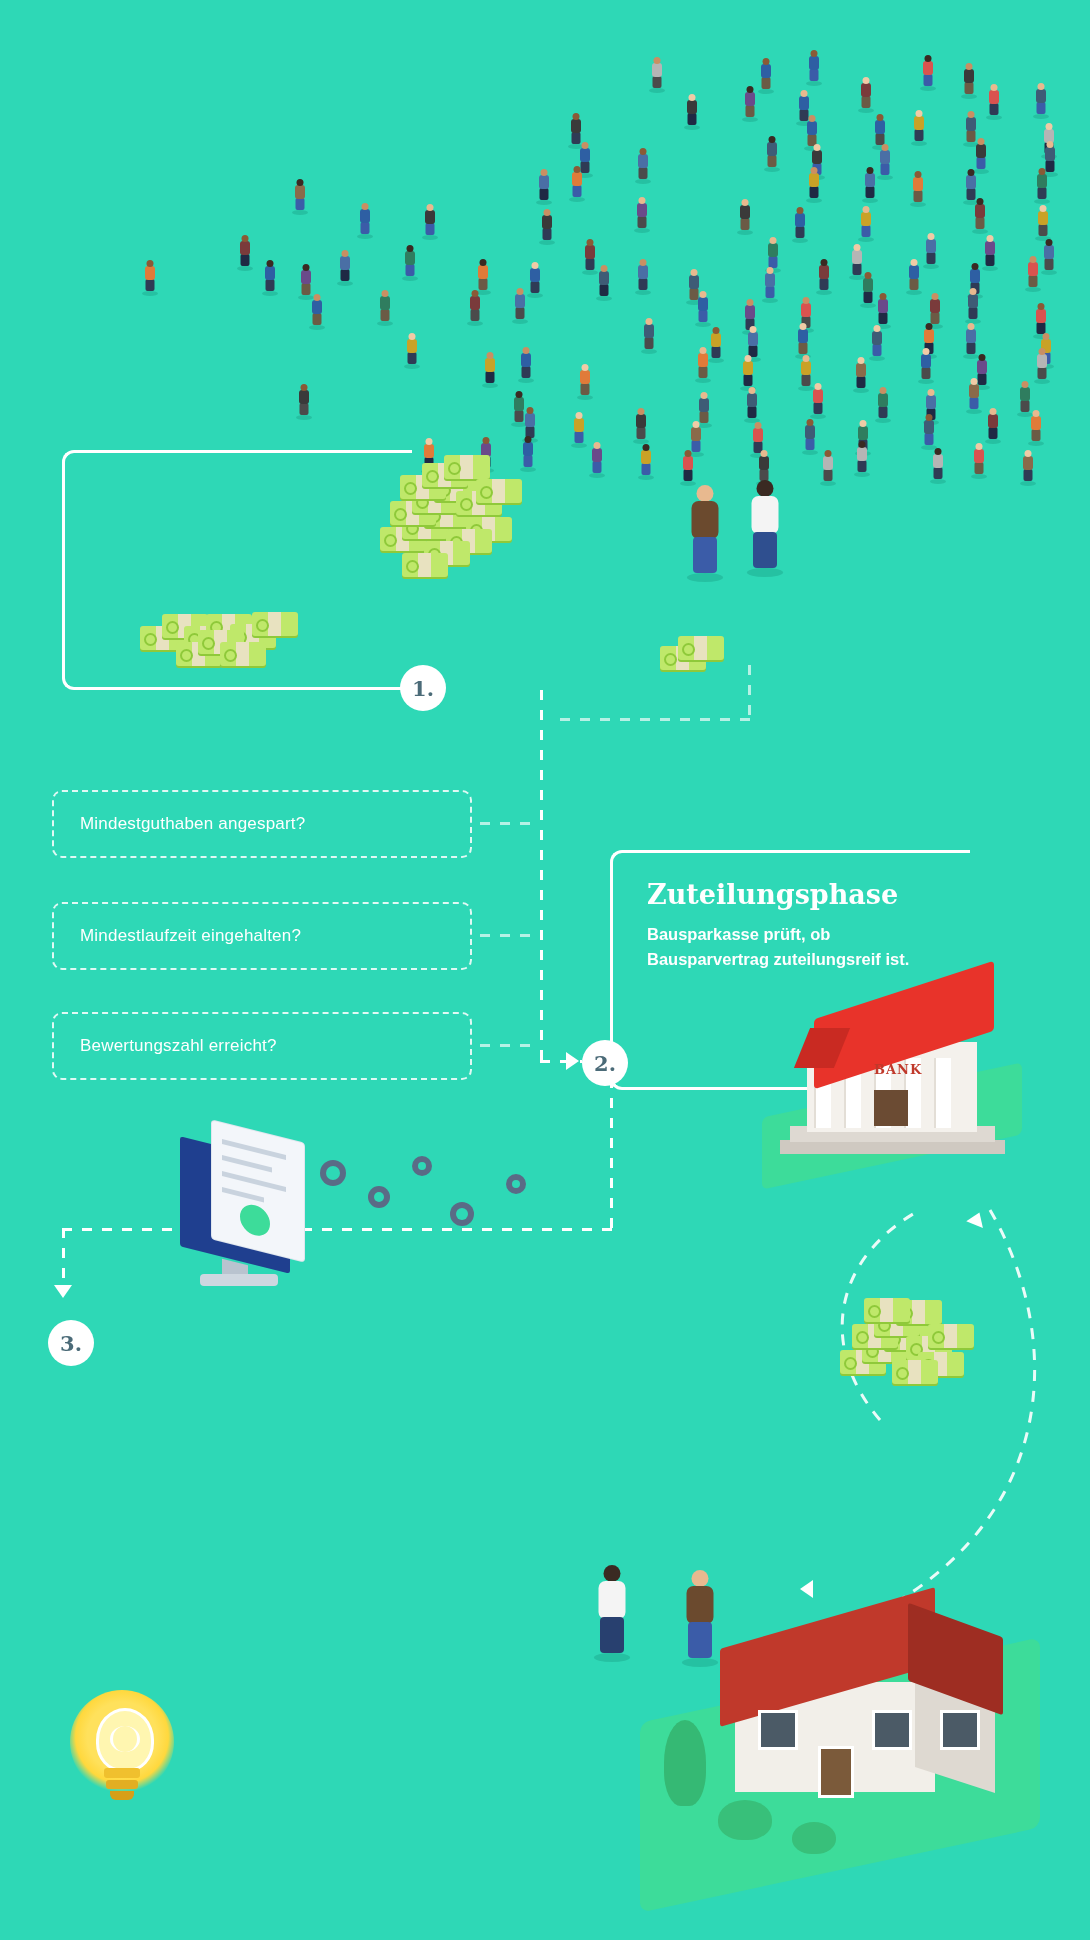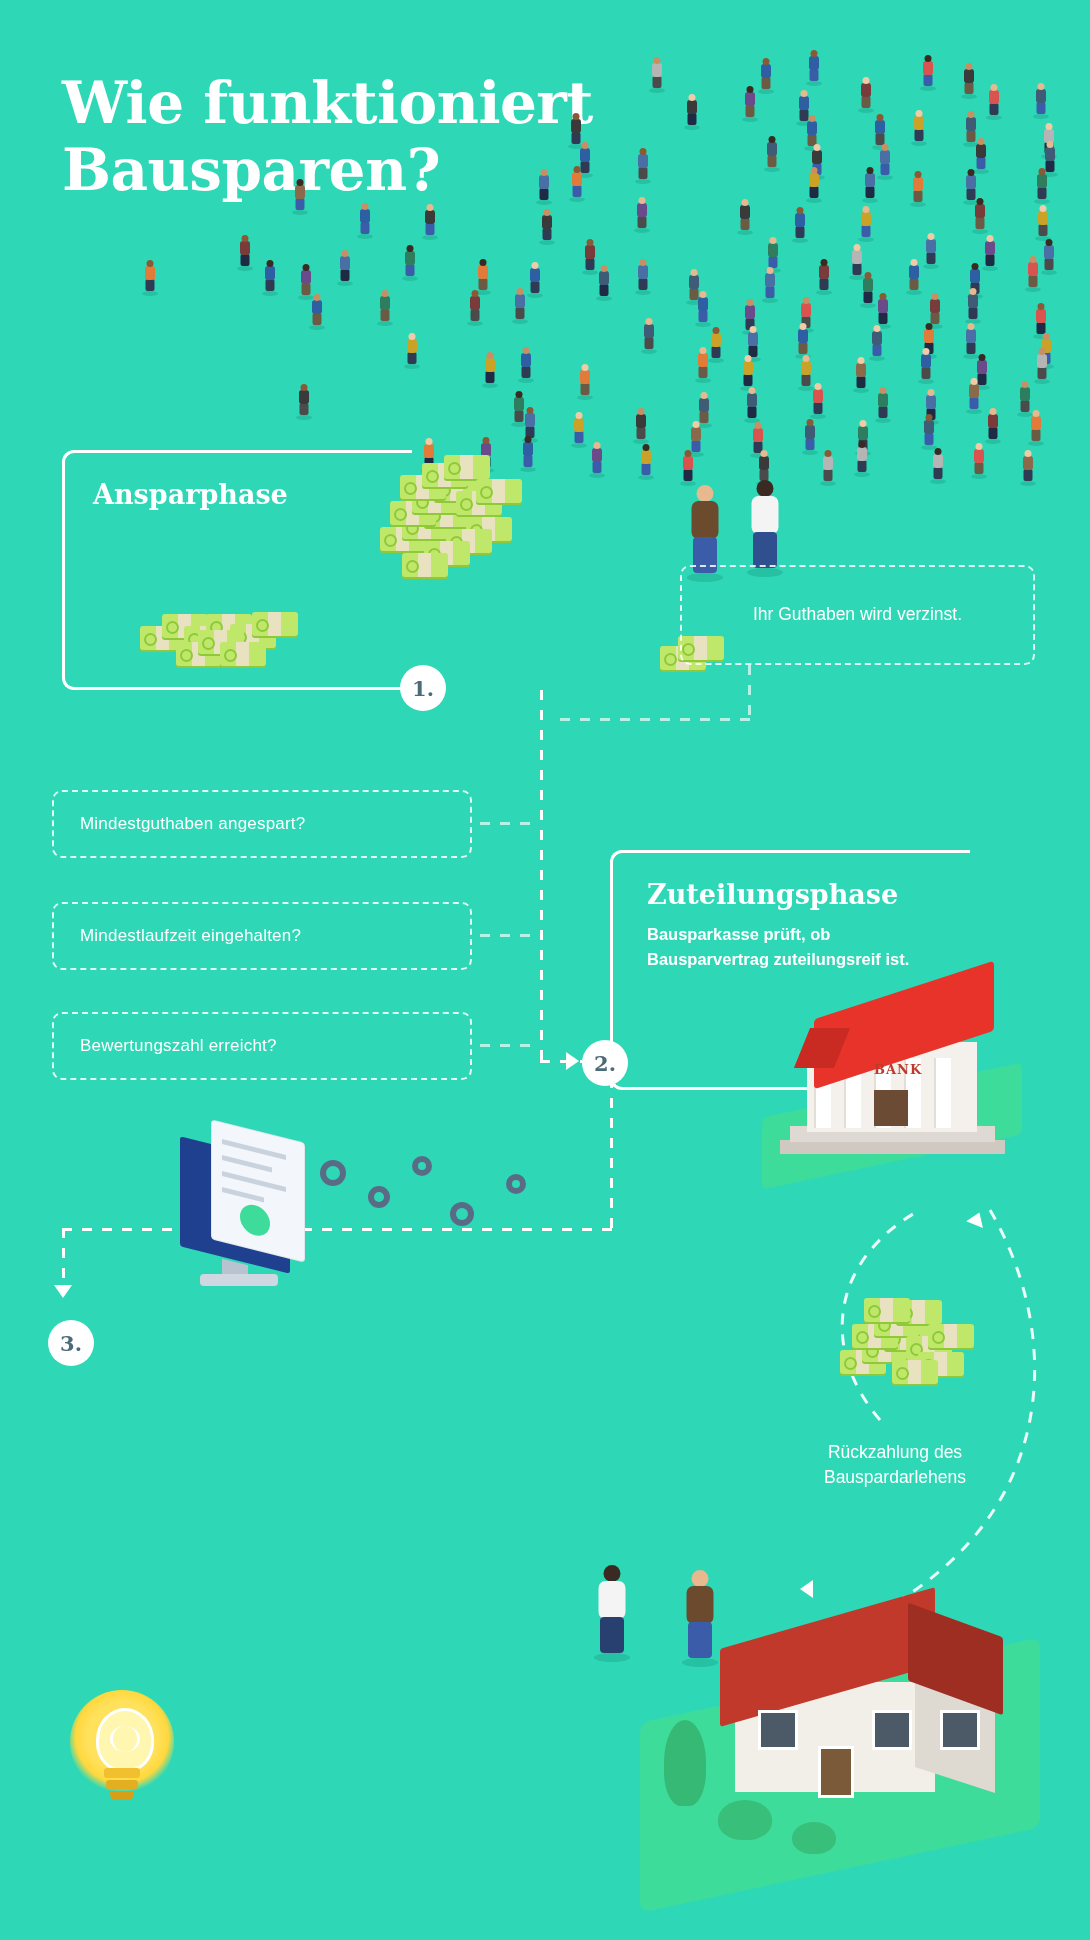--- a/index.html
+++ b/index.html
@@ -184,24 +184,20 @@
   #rueck-label{
     position:absolute;left:770px;top:1440px;width:250px;text-align:center;
     font-size:17.5px;line-height:1.45;color:#ffffff;
   }
 </style>
 </head>
 <body>
 
 <div class="canvas">
 
-  <div class="title">
-    <span>Wie funktioniert</span>
-    <span class="l2">Bausparen?</span>
-  </div>
 
   <div class="crowd" id="crowd">
       <div class="person" style="left: 507.366px; top: 11.6096px;">
         <div class="shadow"></div>
         <div class="legs" style="background:#4b4b4b"></div>
         <div class="body" style="background:#b5b5b5"></div>
         <div class="head" style="background:#c98f63"></div>
       </div>
       <div class="person" style="left: 616.438px; top: 12.834px;">
         <div class="shadow"></div>
@@ -944,21 +940,20 @@
       <div class="person" style="left: 260px; top: 200px;">
         <div class="shadow"></div>
         <div class="legs" style="background:#3b5ca8"></div>
         <div class="body" style="background:#2f7d5f"></div>
         <div class="head" style="background:#3a2a22"></div>
       </div>
     </div>
 
   <div class="card" id="card-ansparphase">
     <div class="inner">
-      <div class="card-head">Ansparphase</div>
     </div>
   </div>
   <div class="step" id="step-1">1.</div>
 
   <div class="money" style="left:380px;top:455px;width:180px;height:140px;" id="money1">
       <div class="bill" style="left: 0px; top: 72px;">
         <div class="band"></div>
         <div class="coin"></div>
       </div>
       <div class="bill" style="left: 22px; top: 60px;">
@@ -1073,23 +1068,20 @@
       <div class="bill" style="left: 0px; top: 16px;">
         <div class="band"></div>
         <div class="coin"></div>
       </div>
       <div class="bill" style="left: 18px; top: 6px;">
         <div class="band"></div>
         <div class="coin"></div>
       </div>
     </div>
 
-  <div id="guthaben-box">
-    <span>Ihr Guthaben wird verzinst.</span>
-  </div>
 
   <div class="dline v" style="left:540px;top:690px;height:372px;"></div>
   <div class="dline" style="left:540px;top:1060px;width:42px;"></div>
   <div class="arrow-r" style="left:566px;top:1052px;"></div>
 
   <div class="dline faint" style="left:560px;top:718px;width:190px;"></div>
   <div class="dline v faint" style="left:748px;top:665px;height:55px;"></div>
 
   <div class="dashbox" id="q1">
     <span>Mindestguthaben angespart?</span>
@@ -1202,23 +1194,20 @@
       <div class="bill" style="left: 78px; top: 62px;">
         <div class="band"></div>
         <div class="coin"></div>
       </div>
       <div class="bill" style="left: 52px; top: 70px;">
         <div class="band"></div>
         <div class="coin"></div>
       </div>
     </div>
 
-  <div id="rueck-label">
-    <span>Rückzahlung des Bauspardarlehens</span>
-  </div>
 
   <div class="bigperson" style="left:612px;top:1565px;">
     <div class="bp-head" style="background:#3a2a22;"></div>
     <div class="bp-body" style="background:#f4f4f4;"></div>
     <div class="bp-legs" style="background:#28406f;"></div>
       <div class="bp-sh"></div>
   </div>
   <div class="bigperson" style="left:700px;top:1570px;">
     <div class="bp-head" style="background:#e8b98f;"></div>
     <div class="bp-body" style="background:#6b4a2e;"></div>

